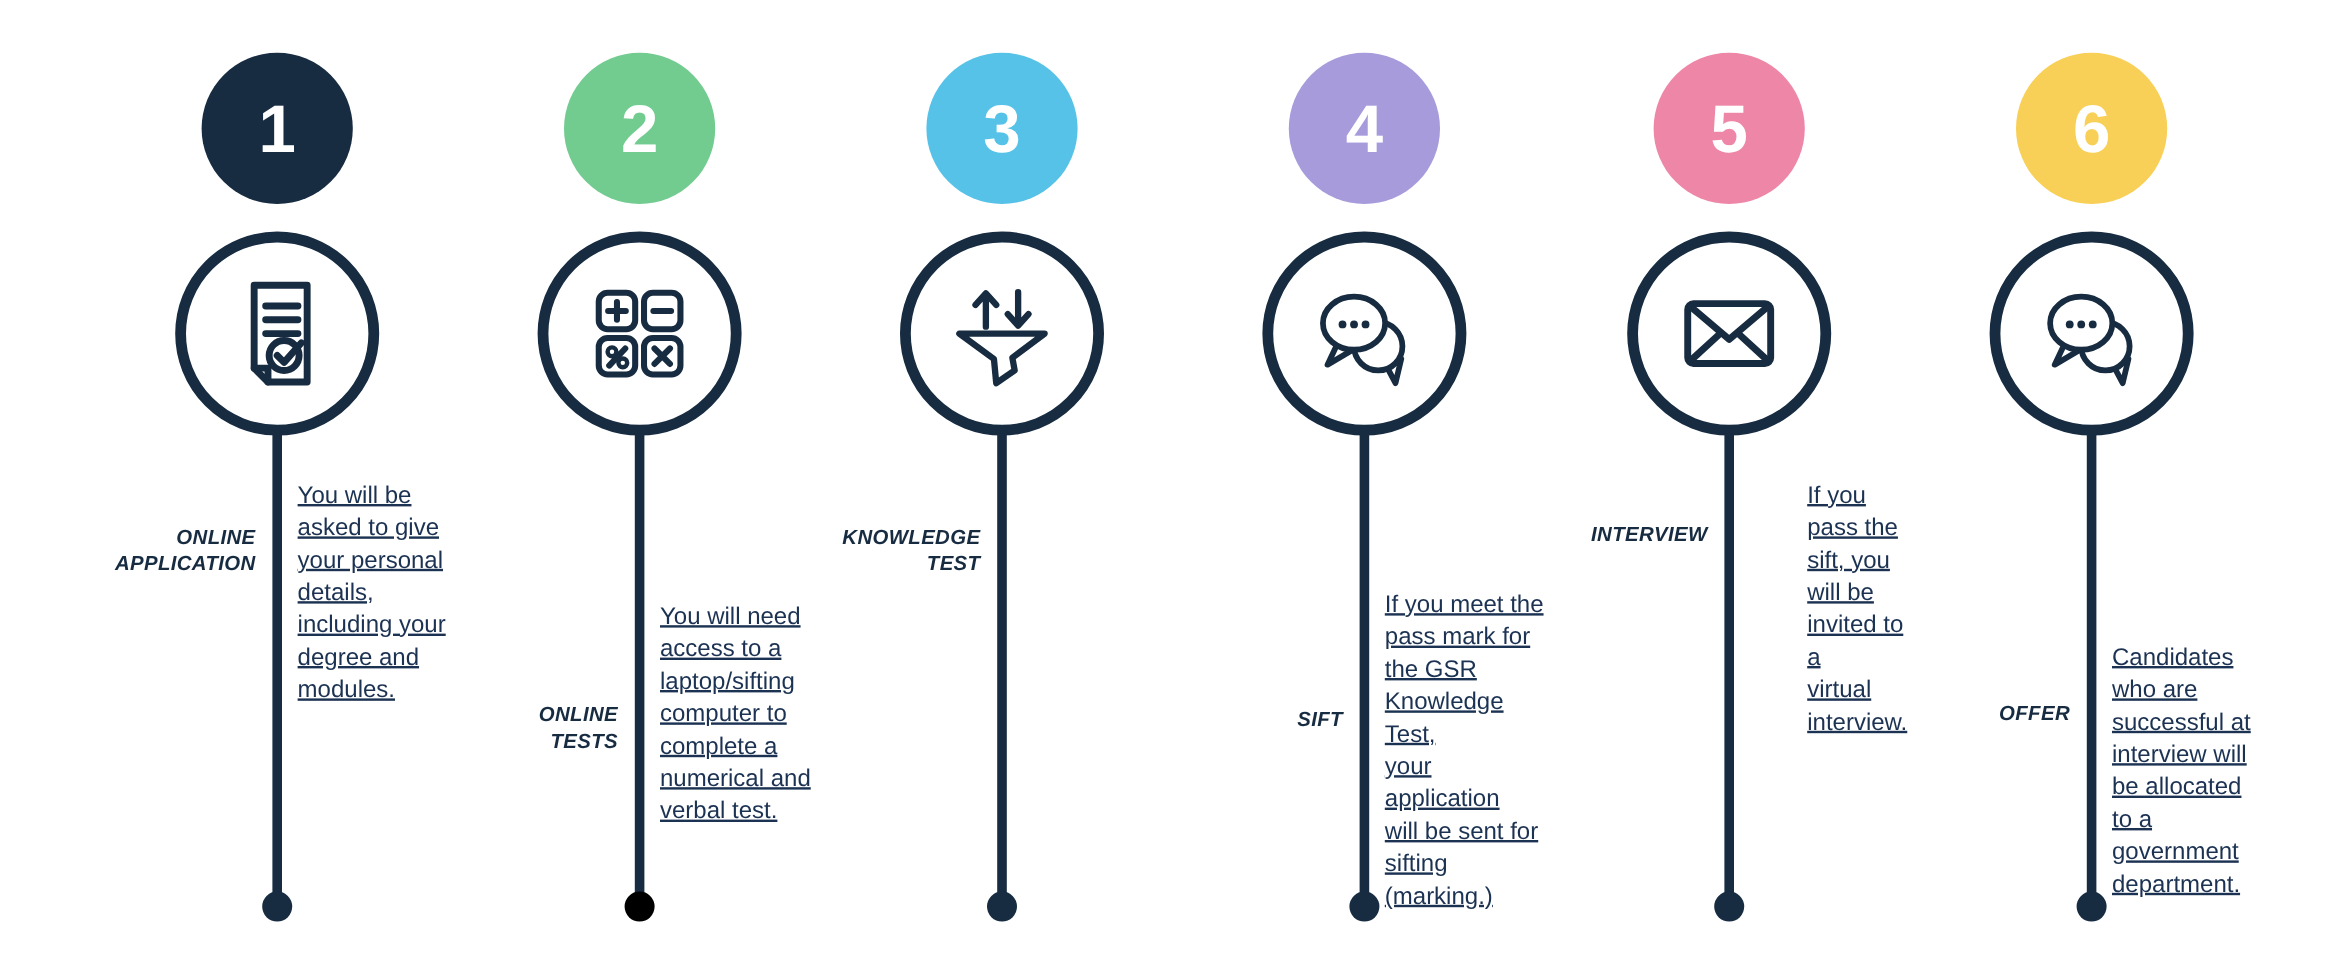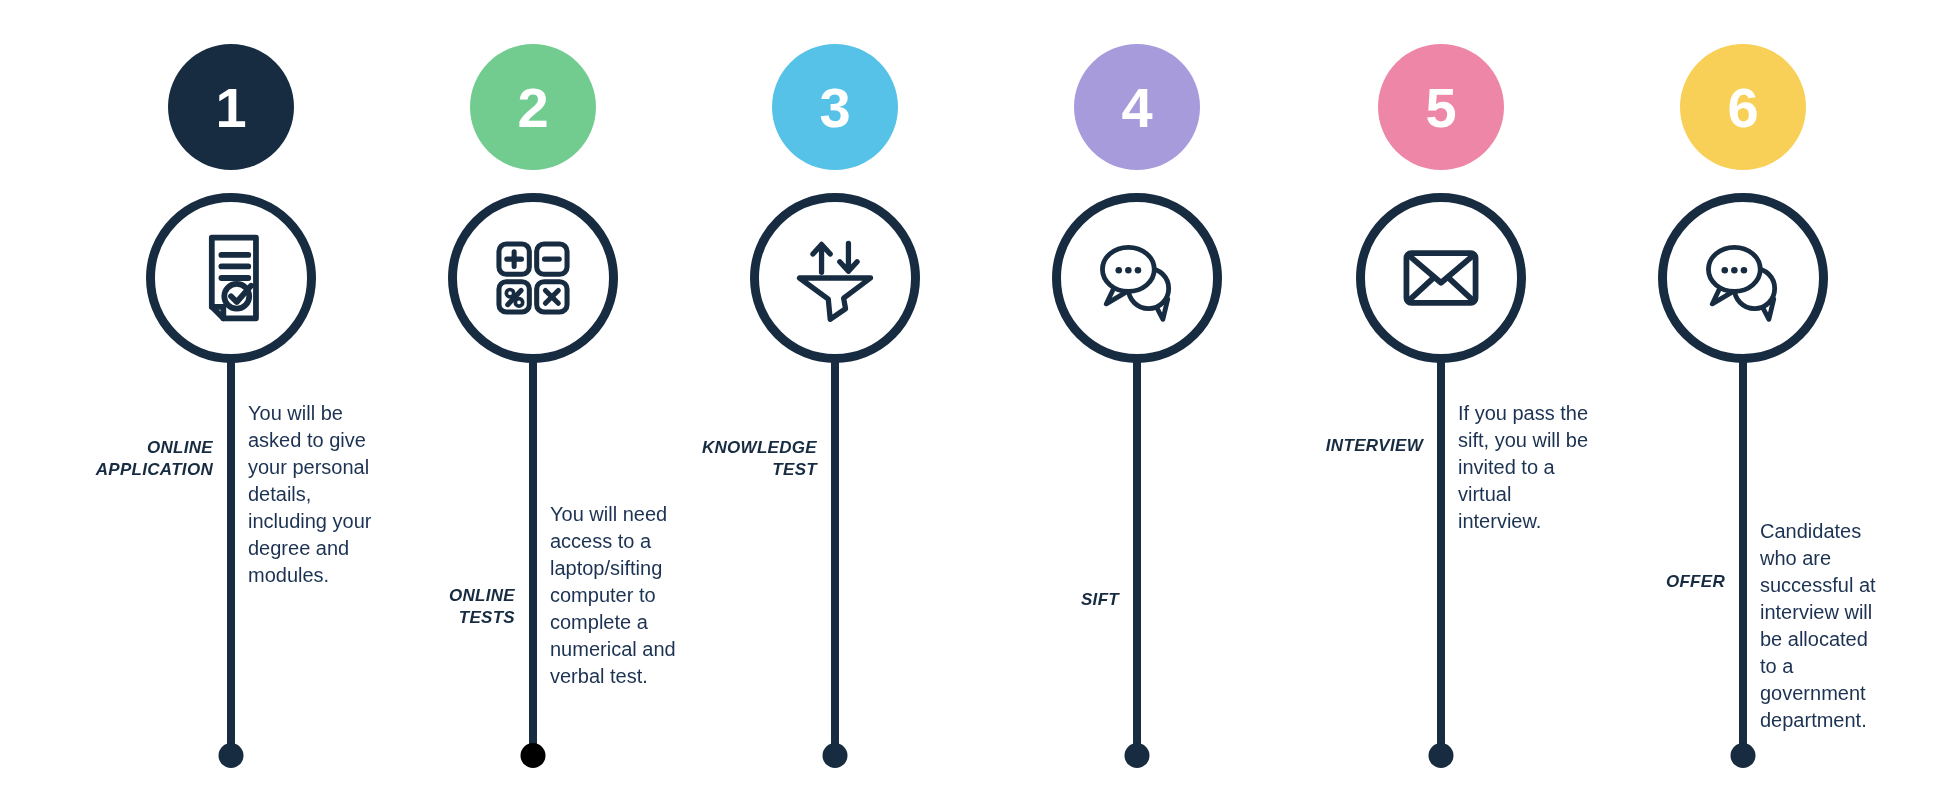--- a/index.html
+++ b/index.html
@@ -89,34 +89,35 @@
     font-style: italic;
   }
   .desc {
     position: absolute;
     left: 168px;
     color: #1c3252;
     font-size: 20px;
     line-height: 27px;
     font-weight: 500;
     white-space: pre-line;
+    text-decoration: underline;
   }
   
   .s1 .label { top: 437px; }
   .s2 .label { top: 585px; }
   .s3 .label { top: 437px; }
   .s4 .label { top: 589px; text-align: center; }
   .s5 .label { top: 435px; text-align: center; }
-  .s6 .label { top: 571px; }
+  .s6 .label { top: 584px; }
   .s1 .desc { top: 400px; }
   .s2 .desc { top: 501px; }
   .s3 .desc { top: 404px; }
   .s4 .desc { top: 491px; }
-  .s5 .desc { top: 400px; }
-  .s6 .desc { top: 518px; }
+  .s5 .desc { top: 400px; margin-left: 48px; }
+  .s6 .desc { top: 535px; }
 
   .icon-svg { stroke: #172b41; fill: none; }
 </style>
 </head>
 <body>
 
 <div class="canvas">
 
   <div class="step s1">
     <div class="num-circle" style="background: rgb(23, 43, 65);">1</div>
@@ -195,20 +196,28 @@
         <path d="M27,58 L18,77 L40,64 Z" fill="#ffffff"></path>
         <ellipse cx="41" cy="41" rx="27" ry="23" fill="#ffffff"></ellipse>
         <circle cx="31" cy="42" r="3.4" fill="#172b41" stroke="none"></circle>
         <circle cx="41" cy="42" r="3.4" fill="#172b41" stroke="none"></circle>
         <circle cx="51" cy="42" r="3.4" fill="#172b41" stroke="none"></circle>
       </svg>
     </div>
     <div class="stem"></div>
     <div class="end-dot" style="background: rgb(23, 43, 65);"></div>
     <div class="label">SIFT</div>
+    <div class="desc">If you meet the
+pass mark for
+the GSR
+Knowledge Test,
+your application
+will be sent for
+sifting
+(marking.)</div>
   </div>
 
   <div class="step s5">
     <div class="num-circle" style="background: rgb(238, 135, 167);">5</div>
     <div class="icon-circle">
       <svg class="icon-svg" width="96" height="96" viewBox="0 0 100 100" stroke-width="6" stroke-linejoin="round" stroke-linecap="round">
         <rect x="14" y="24" width="72" height="52" rx="5"></rect>
         <path d="M17,27 L50,55 L83,27"></path>
         <path d="M17,73 L41,51 M83,73 L59,51"></path>
       </svg>

